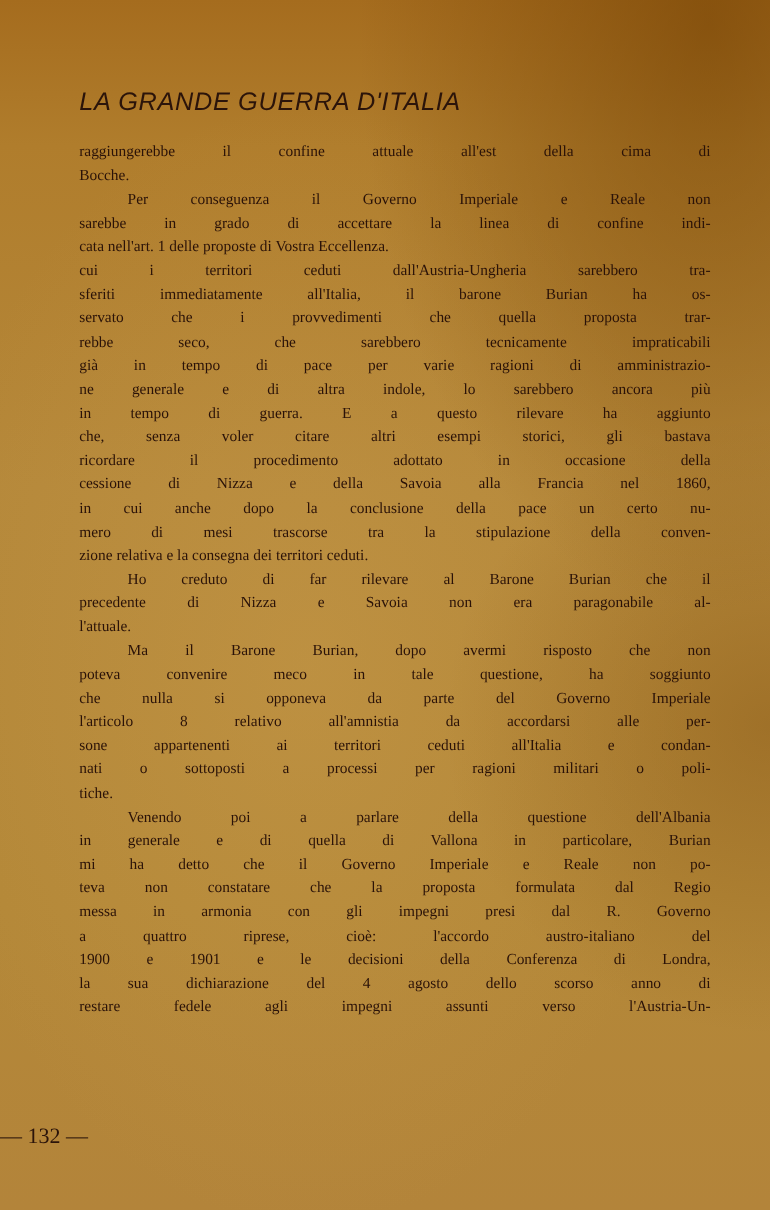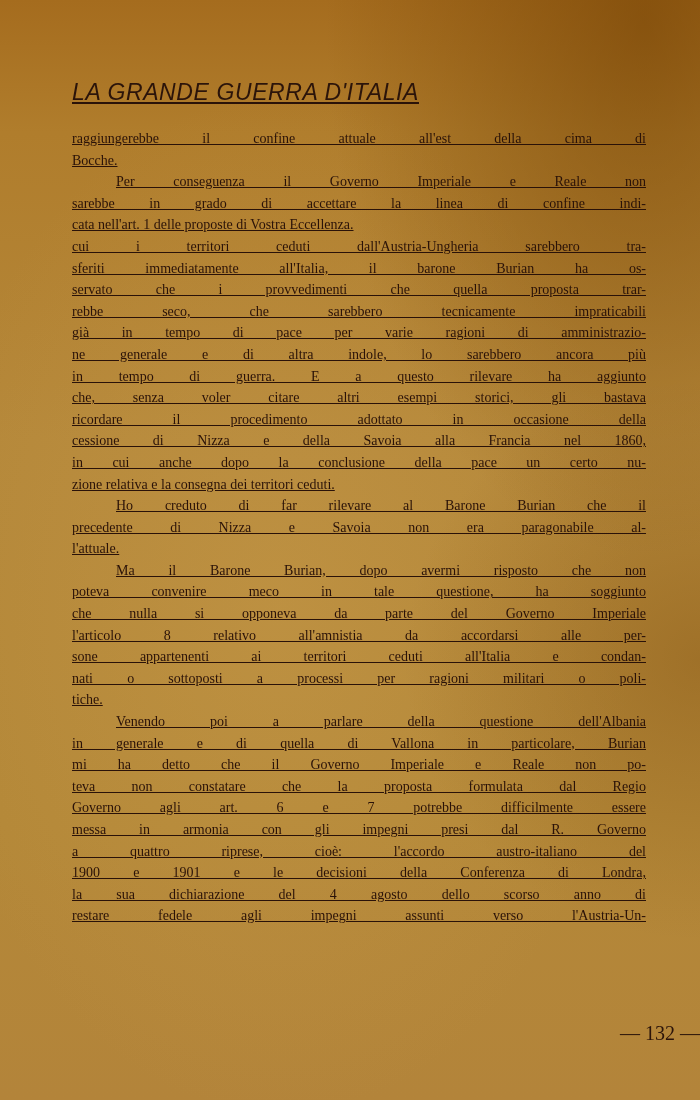--- a/index.html
+++ b/index.html
@@ -17,21 +17,20 @@
         radial-gradient(ellipse at 40% 55%, rgba(205,160,80,0.35) 0%, rgba(205,160,80,0) 60%),
         linear-gradient(180deg, #a56c1e 0%, #b07d2c 12%, #b5883a 40%, #b48838 75%, #b3843a 100%);
       color: #2a1208;
       font-family: "Liberation Serif", "DejaVu Serif", serif;
     }
     .page {
       position: absolute;
       left: 72px;
       top: 78px;
       width: 574px;
-      text-decoration: underline;
     }
     .running-head {
       font-style: italic;
       font-size: 23px;
       letter-spacing: 0.6px;
       color: #2b140a;
       margin: 0 0 22px 0;
       line-height: 28px;
       font-family: "Liberation Sans", "DejaVu Sans", sans-serif;
       font-weight: normal;
@@ -51,21 +50,21 @@
       text-align-last: left;
     }
     .line.indent {
       padding-left: 44px;
     }
     .folio {
       position: absolute;
       left: 0;
       width: 700px;
       top: 1022px;
-      text-align: right;
+      text-align: left;
       font-size: 20px;
       color: #2b140a;
     }
   </style>
 </head>
 <body>
 
 <div class="page">
   <div class="running-head">LA GRANDE GUERRA D'ITALIA</div>
   <div class="body-text" id="body-text">
@@ -78,36 +77,36 @@
       <span class="line">sferiti immediatamente all'Italia, il barone Burian ha os-</span>
       <span class="line">servato che i provvedimenti che quella proposta trar-</span>
       <span class="line">rebbe seco, che sarebbero tecnicamente impraticabili</span>
       <span class="line">già in tempo di pace per varie ragioni di amministrazio-</span>
       <span class="line">ne generale e di altra indole, lo sarebbero ancora più</span>
       <span class="line">in tempo di guerra. E a questo rilevare ha aggiunto</span>
       <span class="line">che, senza voler citare altri esempi storici, gli bastava</span>
       <span class="line">ricordare il procedimento adottato in occasione della</span>
       <span class="line">cessione di Nizza e della Savoia alla Francia nel 1860,</span>
       <span class="line">in cui anche dopo la conclusione della pace un certo nu-</span>
+      <span class="line">mero di mesi trascorse tra la stipulazione della conven-</span>
       <span class="line last">zione relativa e la consegna dei territori ceduti.</span>
       <span class="line indent">Ho creduto di far rilevare al Barone Burian che il</span>
       <span class="line">precedente di Nizza e Savoia non era paragonabile al-</span>
       <span class="line last">l'attuale.</span>
       <span class="line indent">Ma il Barone Burian, dopo avermi risposto che non</span>
       <span class="line">poteva convenire meco in tale questione, ha soggiunto</span>
       <span class="line">che nulla si opponeva da parte del Governo Imperiale</span>
       <span class="line">l'articolo 8 relativo all'amnistia da accordarsi alle per-</span>
       <span class="line">sone appartenenti ai territori ceduti all'Italia e condan-</span>
       <span class="line">nati o sottoposti a processi per ragioni militari o poli-</span>
       <span class="line last">tiche.</span>
       <span class="line indent">Venendo poi a parlare della questione dell'Albania</span>
       <span class="line">in generale e di quella di Vallona in particolare, Burian</span>
       <span class="line">mi ha detto che il Governo Imperiale e Reale non po-</span>
       <span class="line">teva non constatare che la proposta formulata dal Regio</span>
-      <span class="line">Governo agli art. 6 e 7 potrebbe difficilmente essere</span>
       <span class="line">messa in armonia con gli impegni presi dal R. Governo</span>
       <span class="line">a quattro riprese, cioè: l'accordo austro-italiano del</span>
       <span class="line">1900 e 1901 e le decisioni della Conferenza di Londra,</span>
       <span class="line">la sua dichiarazione del 4 agosto dello scorso anno di</span>
       <span class="line">restare fedele agli impegni assunti verso l'Austria-Un-</span>
     </div>
 </div>
 
 <div class="folio">— 132 —</div>
 

